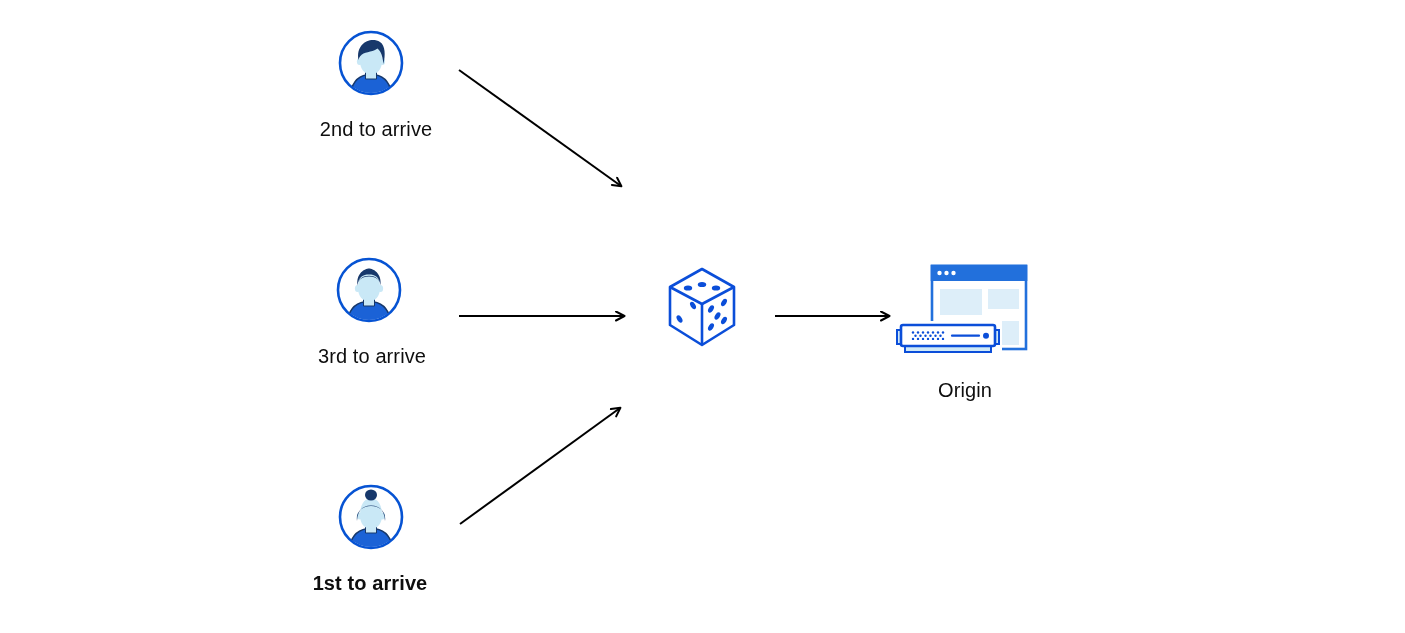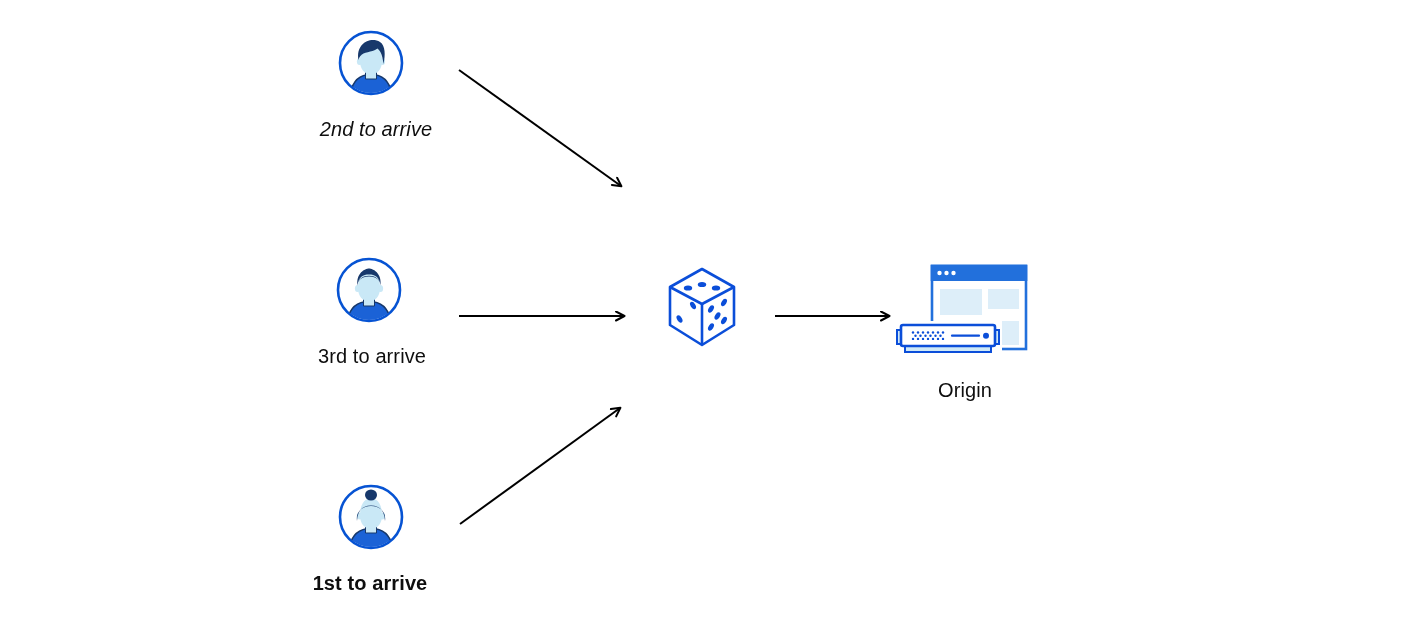--- a/index.html
+++ b/index.html
@@ -62,21 +62,21 @@
       <circle cx="33" cy="33" r="31" fill="#ffffff" stroke="#0653d3" stroke-width="2.6"></circle>
       <g clip-path="url(#clipA)">
         <path d="M12 66 C14 50 22 44.5 33 44.5 C44 44.5 52 50 54 66 Z" fill="#1b62d6" stroke="#17386b" stroke-width="1.4"></path>
         <path d="M27.5 38 L38.5 38 L38.5 49 L27.5 49 Z" fill="#c9e8f6" stroke="#17386b" stroke-width="1"></path>
         <ellipse cx="21.5" cy="31.5" rx="2.6" ry="3.6" fill="#c9e8f6"></ellipse>
         <ellipse cx="44.5" cy="31.5" rx="2.6" ry="3.6" fill="#c9e8f6"></ellipse>
         <path d="M22 31 C22 19 26.5 13.5 33 13.5 C39.5 13.5 44 19 44 31 C44 39 39.5 44.5 33 44.5 C26.5 44.5 22 39 22 31 Z" fill="#c9e8f6"></path>
         <path d="M20.5 30 C17.5 13 33 6.5 42 12 C47.5 15.5 47.5 25 45.5 34 C44.5 25.5 43 21.5 39.5 18.5 C33 23 26 21 22 26.5 C21.2 27.8 20.8 28.8 20.5 30 Z" fill="#17386b"></path>
       </g>
     </svg>
-    <span class="node-label" style="left:38px; top:87px;font-style:italic;">2nd to arrive</span>
+    <span class="node-label" style="left:38px; top:87px;">2nd to arrive</span>
   </div>
 
   <div class="node" style="left:336px; top:257px;">
     <svg width="66" height="66" viewBox="0 0 66 66">
       <defs>
           <clipPath id="clipB">
             <circle cx="33" cy="33" r="30"></circle>
           </clipPath>
         </defs>
       <circle cx="33" cy="33" r="31" fill="#ffffff" stroke="#0653d3" stroke-width="2.6"></circle>

